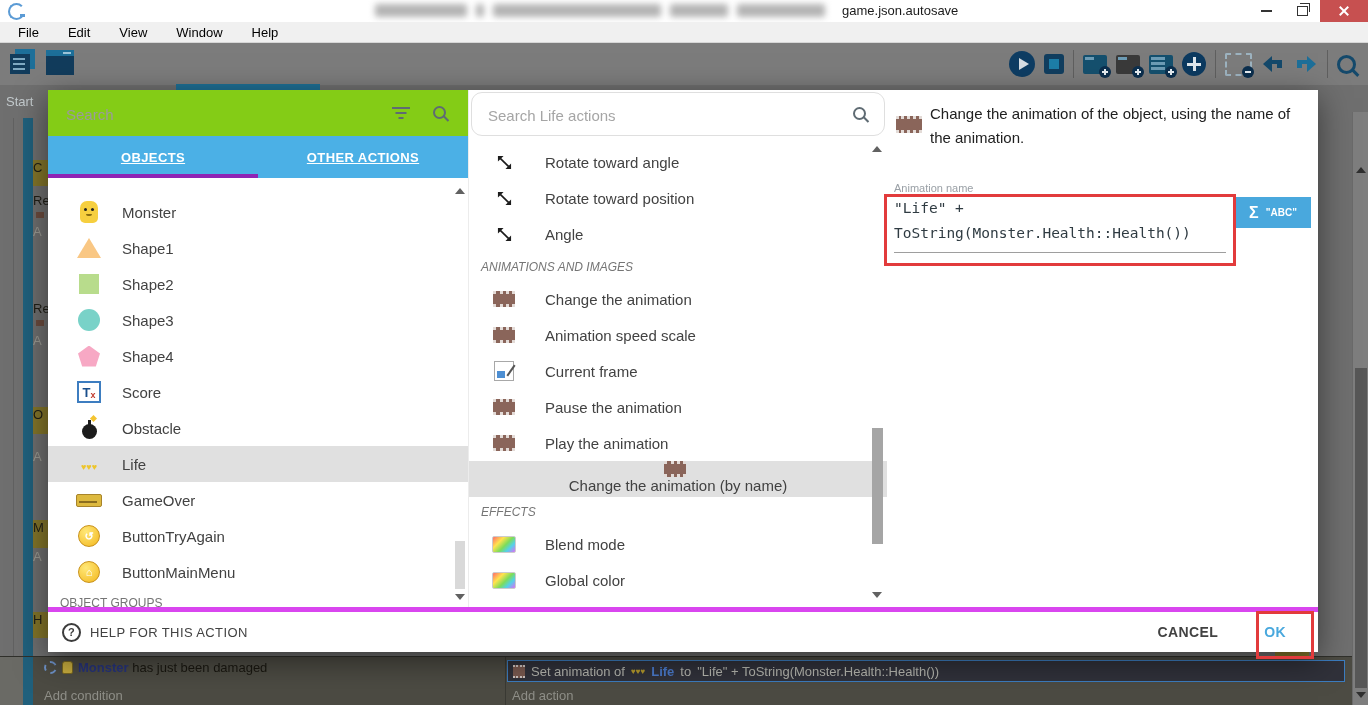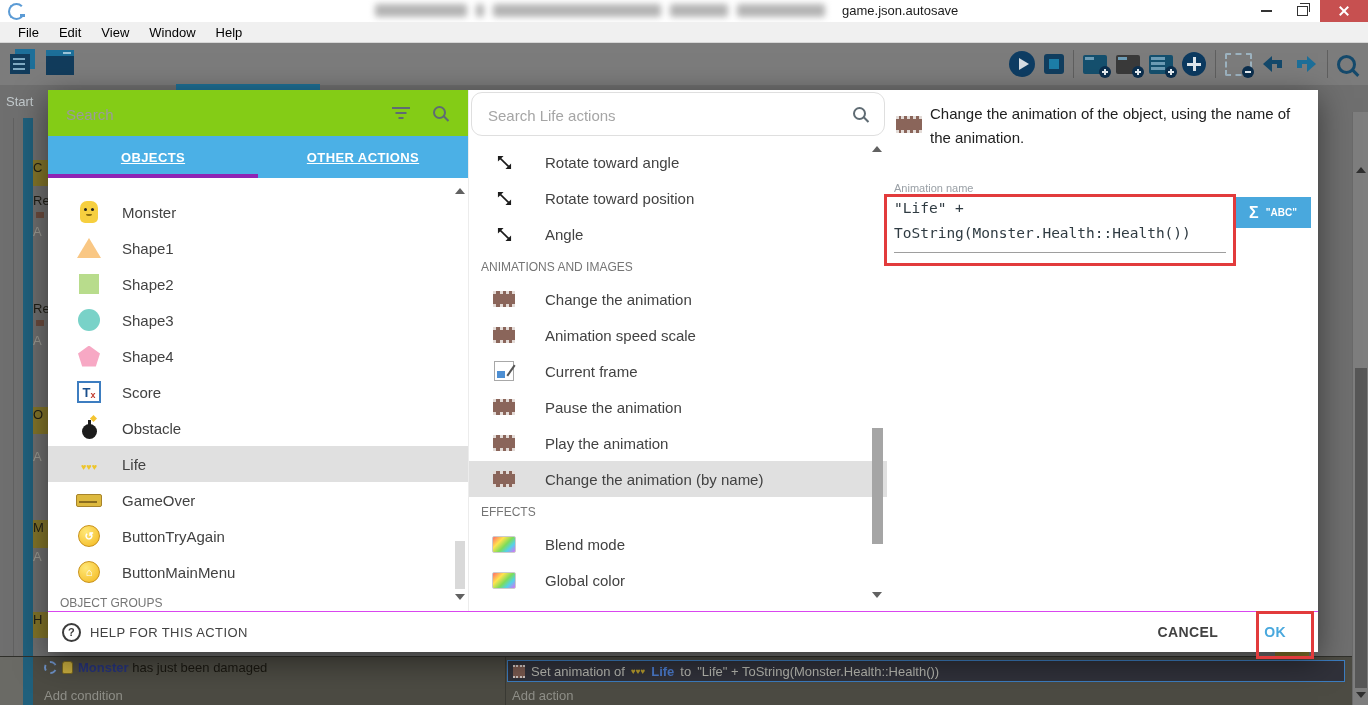--- a/index.html
+++ b/index.html
@@ -18,21 +18,21 @@
   .btn-min i{width:11px;height:2px;background:#333;}
   .btn-rest{left:1284px;width:36px;}
   .btn-rest i{position:relative;width:9px;height:8px;border:1.5px solid #333;background:#fff;}
   .btn-rest i:before{content:"";position:absolute;left:2px;top:-4px;width:9px;height:8px;border:1.5px solid #333;border-bottom:none;border-left:none;}
   .btn-close{left:1320px;width:48px;background:#c75050;}
   .btn-close i{position:relative;width:12px;height:12px;}
   .btn-close i:before,.btn-close i:after{content:"";position:absolute;left:5px;top:0;width:2px;height:12px;background:#fff;}
   .btn-close i:before{transform:rotate(45deg);} .btn-close i:after{transform:rotate(-45deg);}
 
   
-  .menubar{position:absolute;left:0;top:22px;width:1368px;height:21px;background:#f0f0f0;border-bottom:1px solid #d6d6d6;display:flex;align-items:center;padding-left:8px;gap:0;box-sizing:border-box;}
+  .menubar{position:absolute;left:0;top:22px;width:1368px;height:21px;background:#f0f0f0;border-bottom:1px solid #d6d6d6;display:flex;align-items:center;padding-left:8px;gap:9px;box-sizing:border-box;}
   .menubar span{font-size:13px;color:#000;padding:0 10px;}
 
   
   .backdrop{position:absolute;left:0;top:43px;width:1368px;height:662px;background:#6f6f6f;}
   .toolbar{position:absolute;left:0;top:0;width:1368px;height:42px;background:#7c7c7c;}
   .tb-left{position:absolute;left:10px;top:6px;display:flex;gap:10px;align-items:center;}
   .tb-right{position:absolute;right:6px;top:4px;height:34px;display:flex;gap:9px;align-items:center;}
   .tb-sep{width:1px;height:28px;background:#5f5f5f;}
   .ic-proj{position:relative;width:26px;height:26px;}
   .ic-proj:before{content:"";position:absolute;left:5px;top:0;width:20px;height:20px;background:#1d6f99;}
@@ -140,43 +140,43 @@
   .lscroll .arr{left:1px;} .lscroll .arr.up{top:2px;border-bottom-color:#616161;} .lscroll .arr.down{top:408px;border-top-color:#616161;}
   .lscroll .thumb{position:absolute;left:1px;top:355px;width:10px;height:48px;background:#d9d9d9;}
 
   .panel-actions{position:absolute;left:420px;top:0;width:418px;height:522px;border-left:1px solid #ececec;box-sizing:border-box;}
   .searchbox-m{position:absolute;left:2px;top:2px;width:412px;height:42px;background:#fff;border:1px solid #dfdfdf;border-radius:11px;}
   .searchbox-m input{position:absolute;left:14px;top:8px;width:330px;height:26px;border:none;background:transparent;font-size:15px;font-family:"Liberation Sans",sans-serif;color:#333;outline:none;}
   .searchbox-m input::placeholder{color:#a5a5a5;}
   .mag.pos-m{position:absolute;right:18px;top:14px;}
   .act-list{position:absolute;left:0;top:46px;width:418px;height:476px;overflow:hidden;padding-top:8px;box-sizing:border-box;}
   .act-item{height:36px;display:flex;align-items:center;font-size:15px;color:#424242;}
-  .act-item.selected{background:#e0e0e0;}
+  .act-item.selected{background:#e0e0e0;flex-direction:column;}
   .act-ic{width:26px;display:flex;justify-content:center;margin-left:22px;margin-right:28px;flex:none;}
-  .act-section{height:29px;display:flex;align-items:center;padding-left:12px;font-size:12px;color:#757575;}
+  .act-section{height:29px;display:flex;align-items:center;padding-left:12px;font-size:12px;color:#757575;font-style:italic;}
   .icon-film{width:22px;height:10px;background:#8a655a;border-top:3px dotted #e3dbd7;border-bottom:3px dotted #e3dbd7;}
   .icon-frame{position:relative;width:18px;height:18px;background:#fff;border:1px solid #a8a8a8;}
   .icon-frame:before{content:"";position:absolute;left:2px;bottom:2px;width:8px;height:7px;background:#4d8fd3;}
   .icon-frame:after{content:"";position:absolute;right:1px;top:2px;width:2px;height:13px;background:#555;transform:rotate(35deg);}
   .icon-rainbow{width:22px;height:15px;border:1px solid #ccc;border-radius:2px;background:linear-gradient(135deg,#ff6b6b,#ffe34d 30%,#7ddc5a 55%,#53d2e8 75%,#e06bf7);}
   .mscroll{position:absolute;right:2px;top:50px;width:13px;height:468px;}
   .mscroll .arr{left:1px;} .mscroll .arr.up{top:6px;border-bottom-color:#616161;} .mscroll .arr.down{top:452px;border-top-color:#616161;}
   .mscroll .thumb{position:absolute;left:1px;top:288px;width:11px;height:116px;background:#a5a5a5;}
 
   .panel-detail{position:absolute;left:838px;top:0;width:432px;height:522px;}
   .desc-film{position:absolute;left:10px;top:26px;width:26px;height:11px;background:#8a655a;border-top:3px dotted #e3dbd7;border-bottom:3px dotted #e3dbd7;}
   .desc-text{position:absolute;left:44px;top:12px;width:376px;font-size:15px;line-height:24px;color:#212121;}
   .field-label{position:absolute;left:8px;top:92px;font-size:11px;color:#9aa0a6;}
   .field-value{position:absolute;left:8px;top:106px;width:336px;font-family:"DejaVu Sans Mono",monospace;font-size:14.5px;line-height:25px;color:#2f3b42;white-space:pre-line;}
   .field-underline{position:absolute;left:8px;top:162px;width:332px;height:1px;background:#9e9e9e;}
   .sigma-btn{position:absolute;left:349px;top:107px;width:76px;height:31px;background:#49a8dd;color:#fff;display:flex;align-items:center;justify-content:center;gap:7px;cursor:pointer;}
   .sigma-btn .sg{font-size:16px;font-weight:bold;}
   .sigma-btn .ab{font-size:10px;font-weight:bold;}
 
-  .dlg-footer{position:absolute;left:0;bottom:0;width:1270px;height:40px;background:#fff;border-top:1px solid #d946ef;display:flex;align-items:center;}
+  .dlg-footer{position:absolute;left:0;bottom:0;width:1270px;height:40px;background:#fff;border-top:5px solid #d946ef;display:flex;align-items:center;}
   .help-wrap{display:flex;align-items:center;gap:9px;margin-left:14px;font-size:13px;color:#424242;letter-spacing:.4px;}
   .help-circ{width:15px;height:15px;border:2px solid #3c3c3c;border-radius:50%;display:flex;align-items:center;justify-content:center;font-size:11px;font-weight:bold;color:#3c3c3c;}
   .help-circ:before{content:"?";}
   .footer-right{margin-left:auto;display:flex;align-items:center;gap:46px;margin-right:32px;font-size:14px;font-weight:bold;letter-spacing:.4px;}
   .btn-cancel{color:#424242;cursor:pointer;}
   .btn-ok{color:#49a8dd;cursor:pointer;}
 
   
   .anno{position:absolute;border:3px solid #e23b3c;z-index:9;pointer-events:none;}
   .anno-field{left:884px;top:194px;width:346px;height:66px;}

